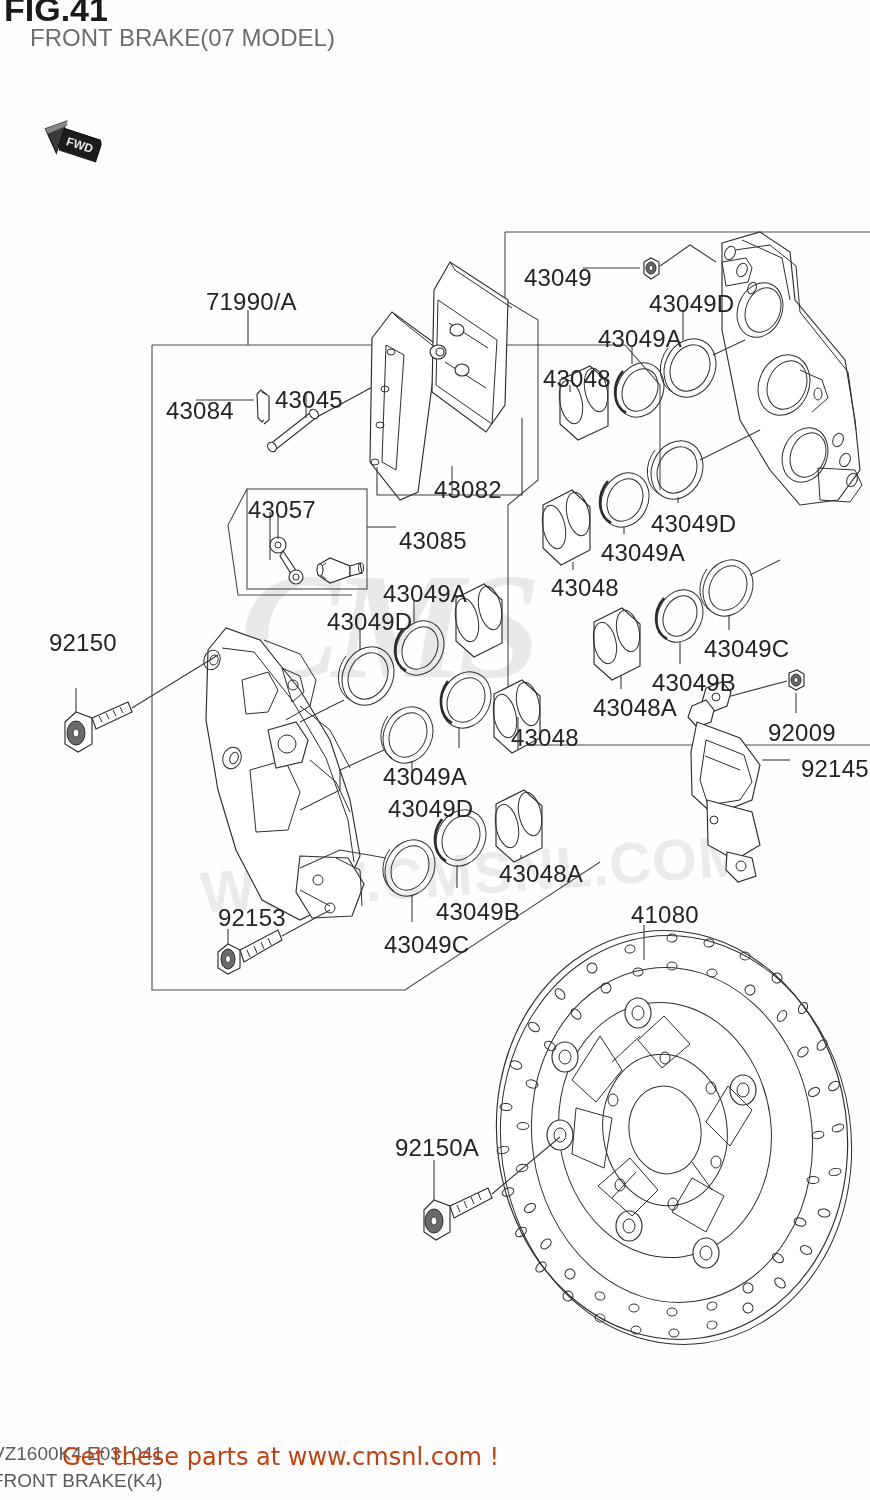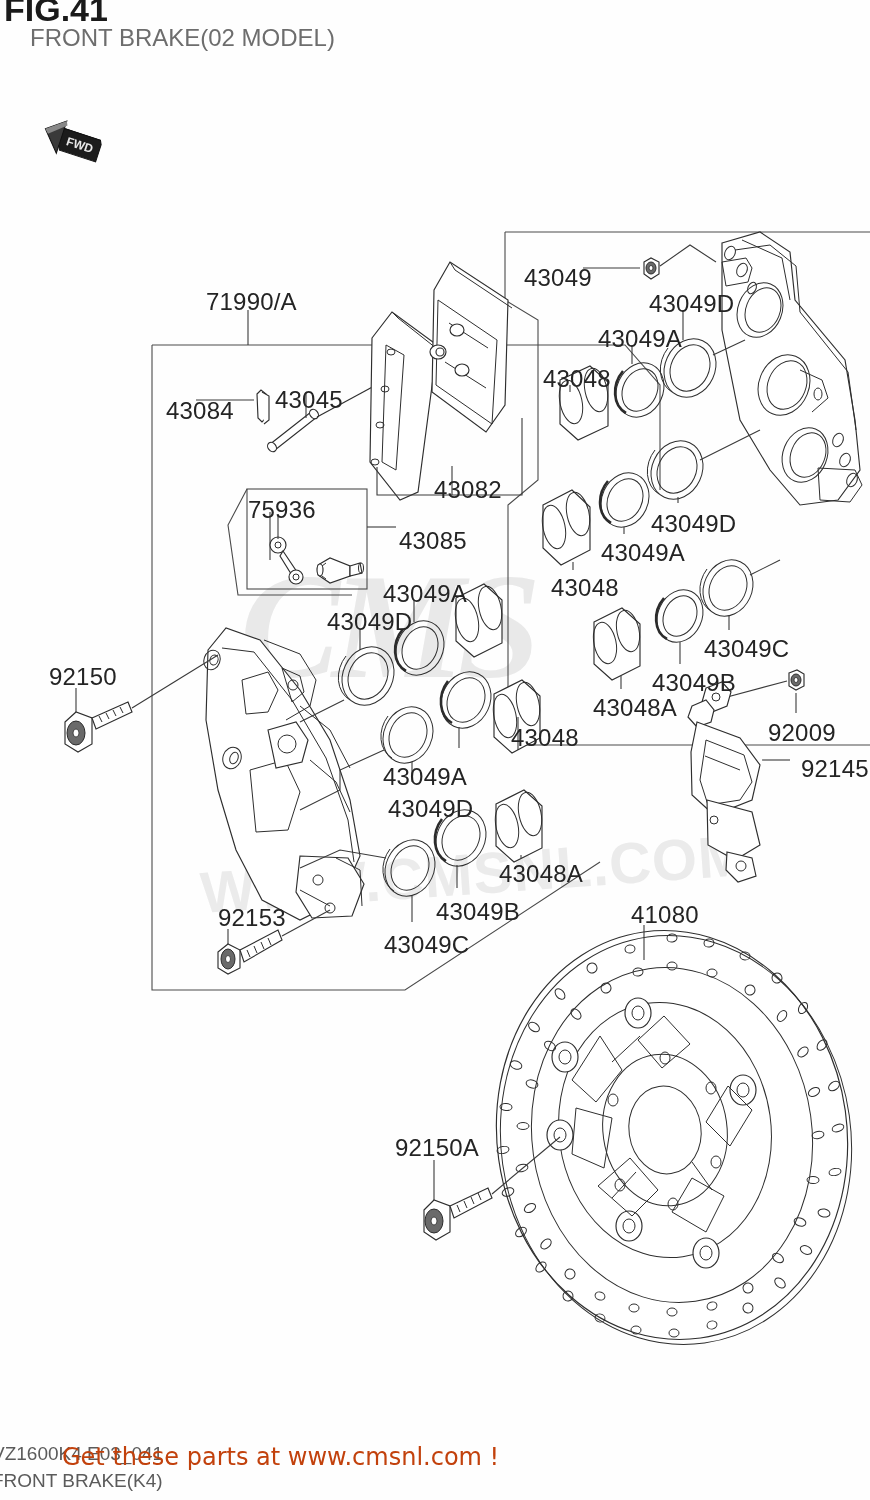--- a/index.html
+++ b/index.html
@@ -454,38 +454,38 @@
       <ellipse style="fill:#fff;stroke:#2b2b2b;stroke-width:.8" cx="434" cy="1221" rx="3" ry="4"></ellipse>
       <path class="part" d="M450,1206 L488,1188 L492,1198 L454,1218 Z"></path>
       <path class="partl" d="M457,1205 L460,1212 M464,1201 L467,1208 M471,1197 L474,1204 M478,1193 L481,1200"></path>
       <line class="ln" x1="434" y1="1160" x2="434" y2="1200"></line>
       <line class="ln" x1="492" y1="1194" x2="560" y2="1137"></line>
     </g>
 
   </svg>
 
   <div class="fig-title">FIG.41</div>
-  <div class="fig-sub">FRONT BRAKE(02 MODEL)</div>
+  <div class="fig-sub">FRONT BRAKE(07 MODEL)</div>
 
   <div class="fwd">
     <svg width="70" height="52" viewBox="0 0 70 52">
       <g transform="rotate(18 35 26)">
         <path d="M4,20 L22,6 L22,14 L60,14 L60,32 L22,32 L22,40 Z" fill="#3a3a3a" stroke="#111" stroke-width="1"></path>
         <path d="M22,14 L60,14 L62,18 L62,36 L24,36 L22,32 Z" fill="#1c1c1c" stroke="#111" stroke-width="1"></path>
         <path d="M4,20 L22,6 L24,10 L8,24 Z" fill="#888"></path>
         <text x="28" y="29" font-family="Liberation Sans, sans-serif" font-size="12" font-weight="bold" fill="#e8e8e8">FWD</text>
       </g>
     </svg>
   </div>
 
   <div class="lab" style="left:206px;top:290px">71990/A</div>
   <div class="lab" style="left:275px;top:388px">43045</div>
   <div class="lab" style="left:166px;top:399px">43084</div>
   <div class="lab" style="left:434px;top:478px">43082</div>
-  <div class="lab" style="left:248px;top:498px">75936</div>
+  <div class="lab" style="left:248px;top:498px">43057</div>
   <div class="lab" style="left:399px;top:529px">43085</div>
 
   <div class="lab" style="left:524px;top:266px">43049</div>
   <div class="lab" style="left:649px;top:292px">43049D</div>
   <div class="lab" style="left:598px;top:327px">43049A</div>
   <div class="lab" style="left:543px;top:367px">43048</div>
   <div class="lab" style="left:651px;top:512px">43049D</div>
   <div class="lab" style="left:601px;top:541px">43049A</div>
   <div class="lab" style="left:551px;top:576px">43048</div>
   <div class="lab" style="left:704px;top:637px">43049C</div>
@@ -496,21 +496,21 @@
 
   <div class="lab" style="left:383px;top:582px">43049A</div>
   <div class="lab" style="left:327px;top:610px">43049D</div>
   <div class="lab" style="left:511px;top:726px">43048</div>
   <div class="lab" style="left:383px;top:765px">43049A</div>
   <div class="lab" style="left:388px;top:797px">43049D</div>
   <div class="lab" style="left:499px;top:862px">43048A</div>
   <div class="lab" style="left:436px;top:900px">43049B</div>
   <div class="lab" style="left:384px;top:933px">43049C</div>
 
-  <div class="lab" style="left:49px;top:665px">92150</div>
+  <div class="lab" style="left:49px;top:631px">92150</div>
   <div class="lab" style="left:218px;top:906px">92153</div>
   <div class="lab" style="left:631px;top:903px">41080</div>
   <div class="lab" style="left:395px;top:1136px">92150A</div>
 
   <div class="foot1">VZ1600K4 E03_041</div>
   <div class="foot2">FRONT BRAKE(K4)</div>
   <div class="wm-red">Get these parts at www.cmsnl.com !</div>
 
 </div>
 

